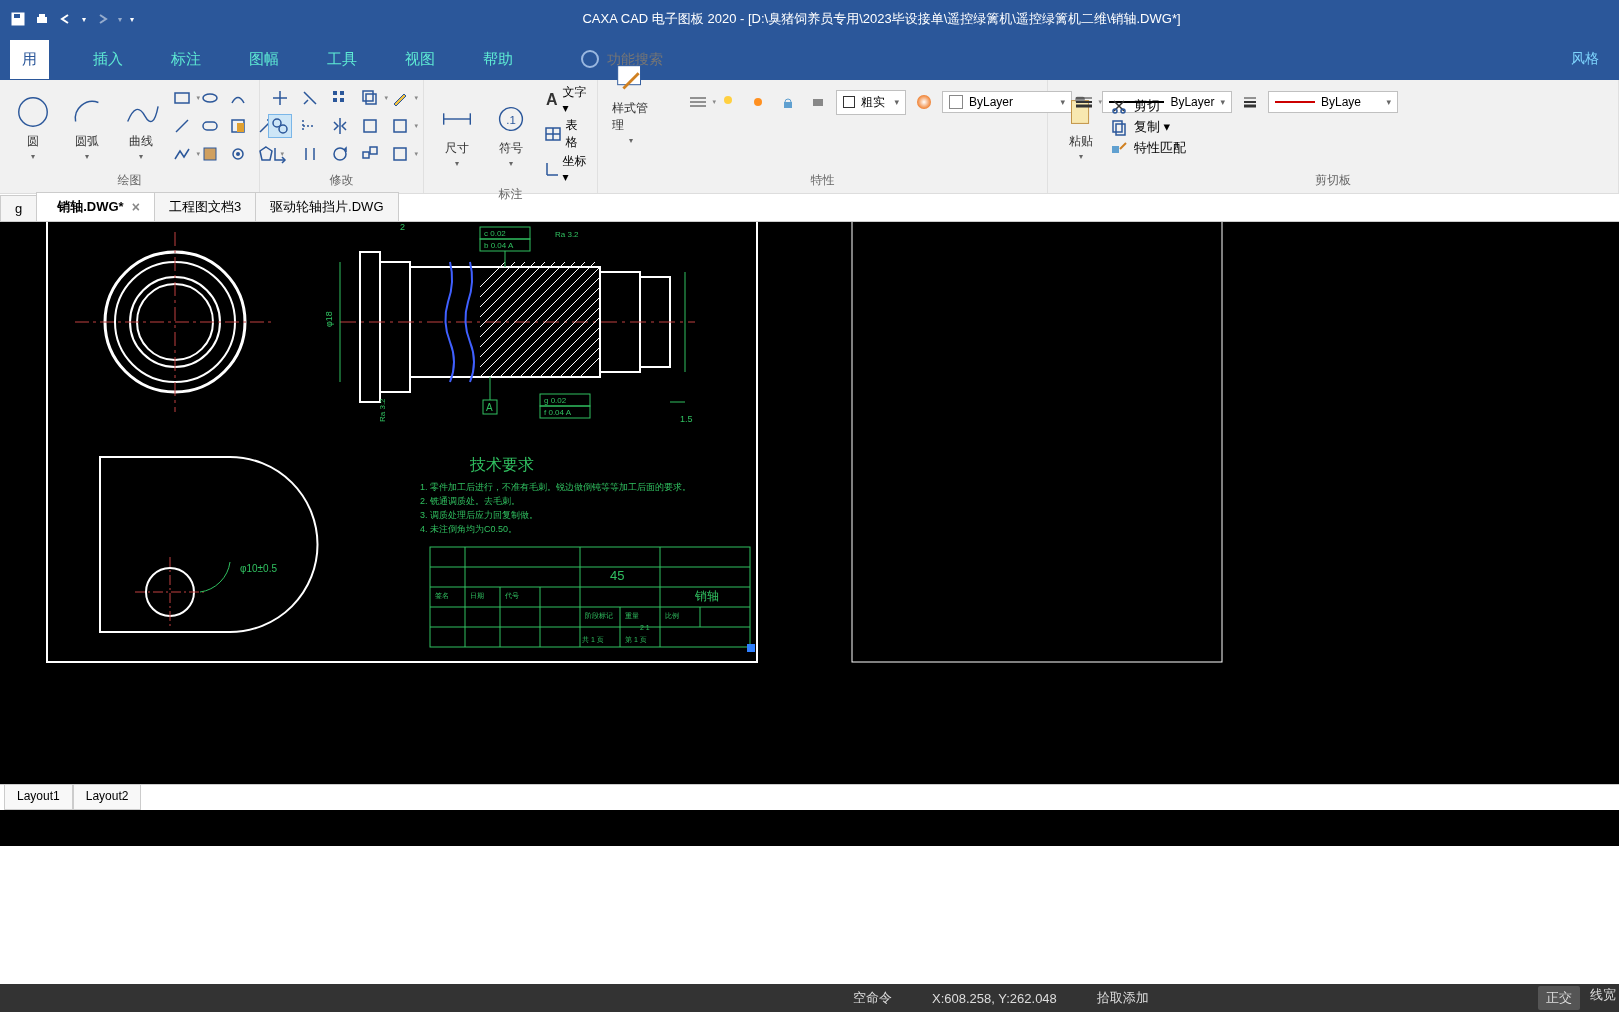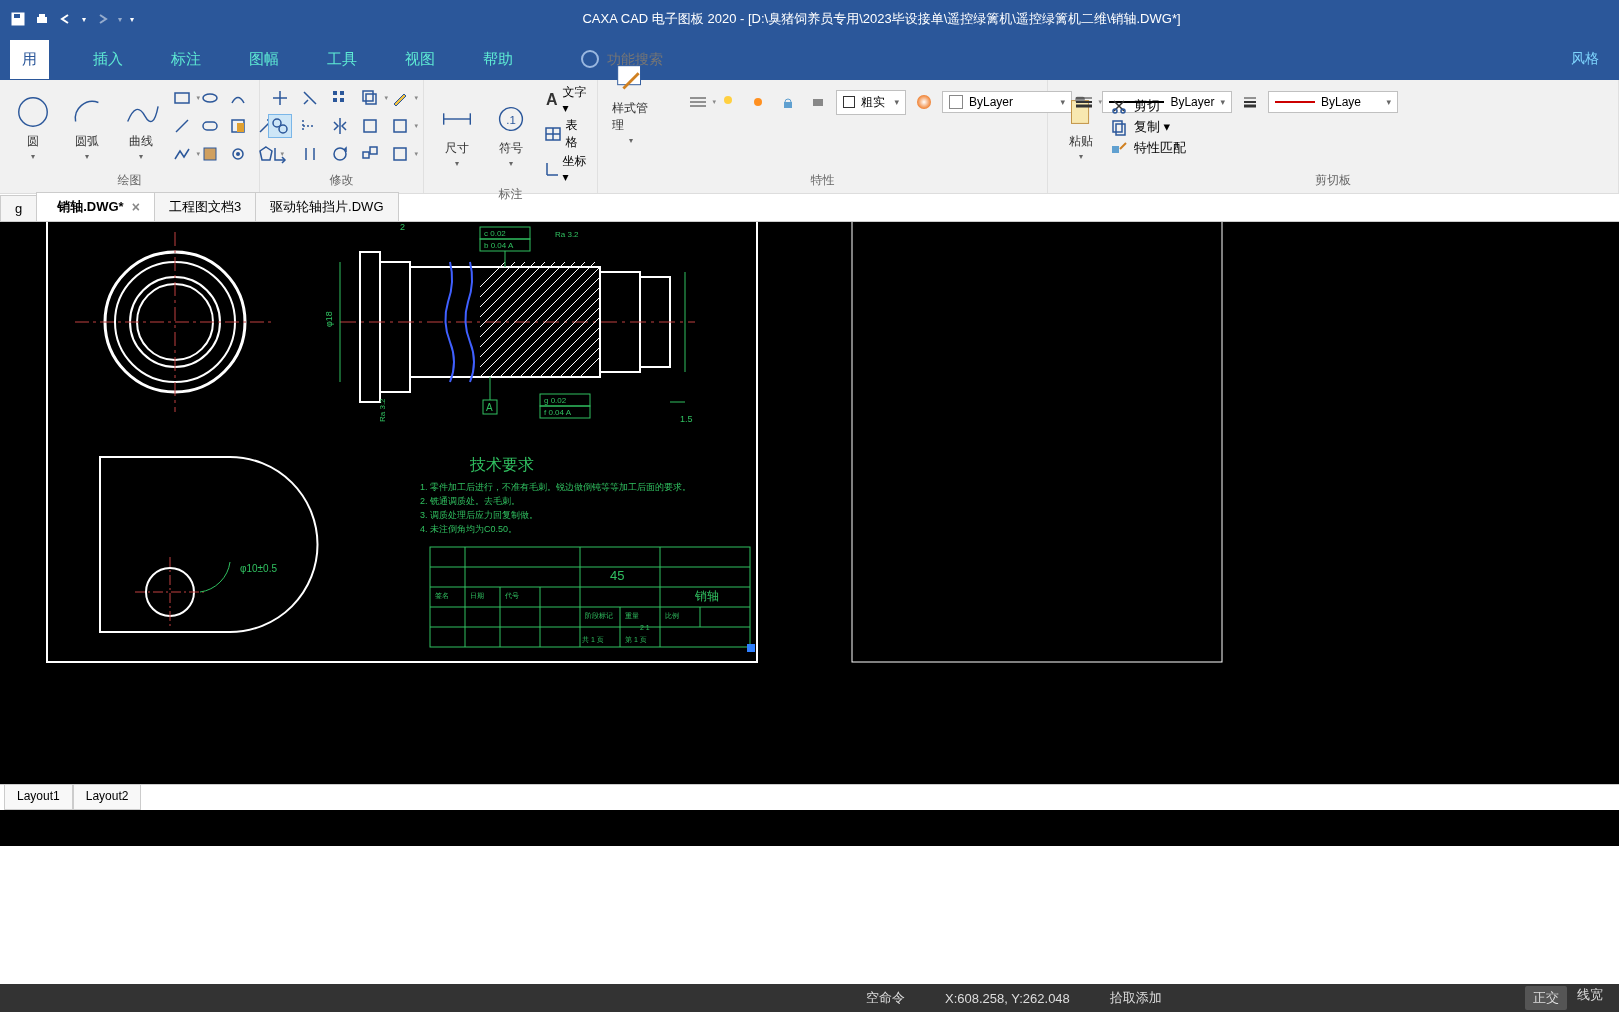--- a/index.html
+++ b/index.html
@@ -55,21 +55,21 @@
 .canvas-svg { position: absolute; left: 0; top: 0; }
 
 
 .layout-tabs { height: 26px; background: #fff; border-top: 1px solid #ccc; display: flex; padding-left: 4px; }
 .layout-tab { padding: 4px 12px; font-size: 12px; border: 1px solid #ccc; border-top: none; background: #f8f8f8; cursor: pointer; }
 
 
 .bottom-gap { height: 36px; background: #000; }
 
 
-.status-bar { position: absolute; bottom: 0; left: 0; right: 0; height: 28px; background: #333; color: #ddd; display: flex; align-items: center; font-size: 13px; padding: 0 16px; gap: 40px; }
+.status-bar { position: absolute; bottom: 0; left: 0; right: 0; height: 28px; background: #333; color: #ddd; display: flex; align-items: center; font-size: 13px; padding: 0 3px; gap: 40px; }
 .status-bar .cmd { margin-left: 850px; }
 .status-bar .btn { background: #555; padding: 3px 8px; border-radius: 2px; }
 .status-bar .right { margin-left: auto; display: flex; gap: 10px; }
 
 
 .ico-line { stroke: #2b579a; stroke-width: 1.5; fill: none; }
 </style>
 </head>
 <body>
 

